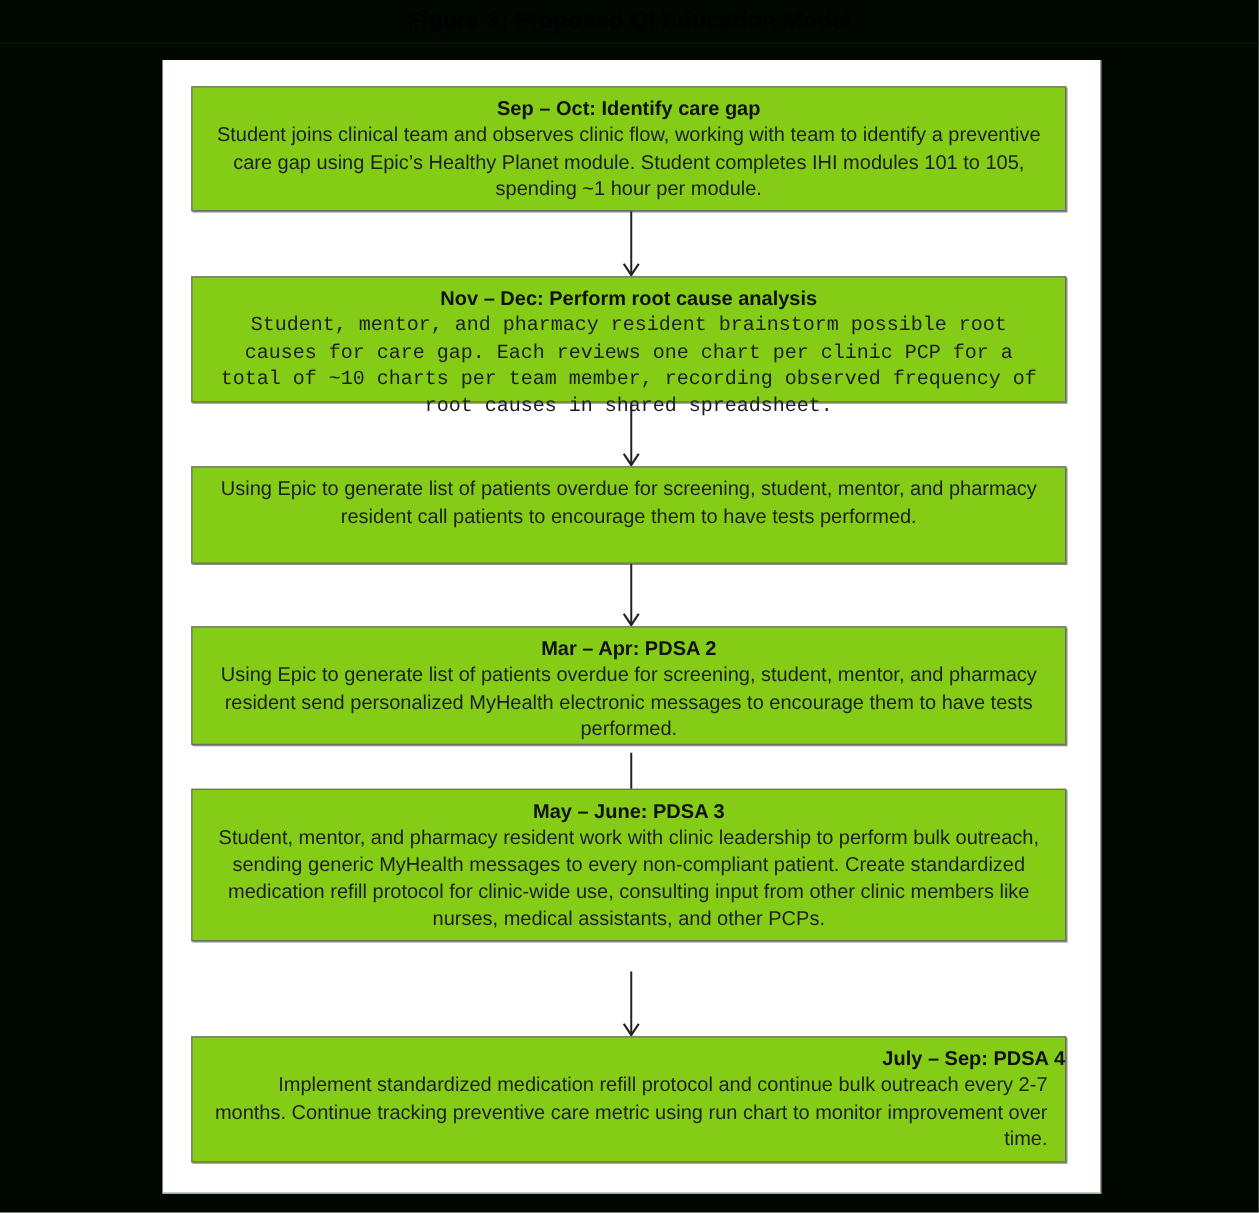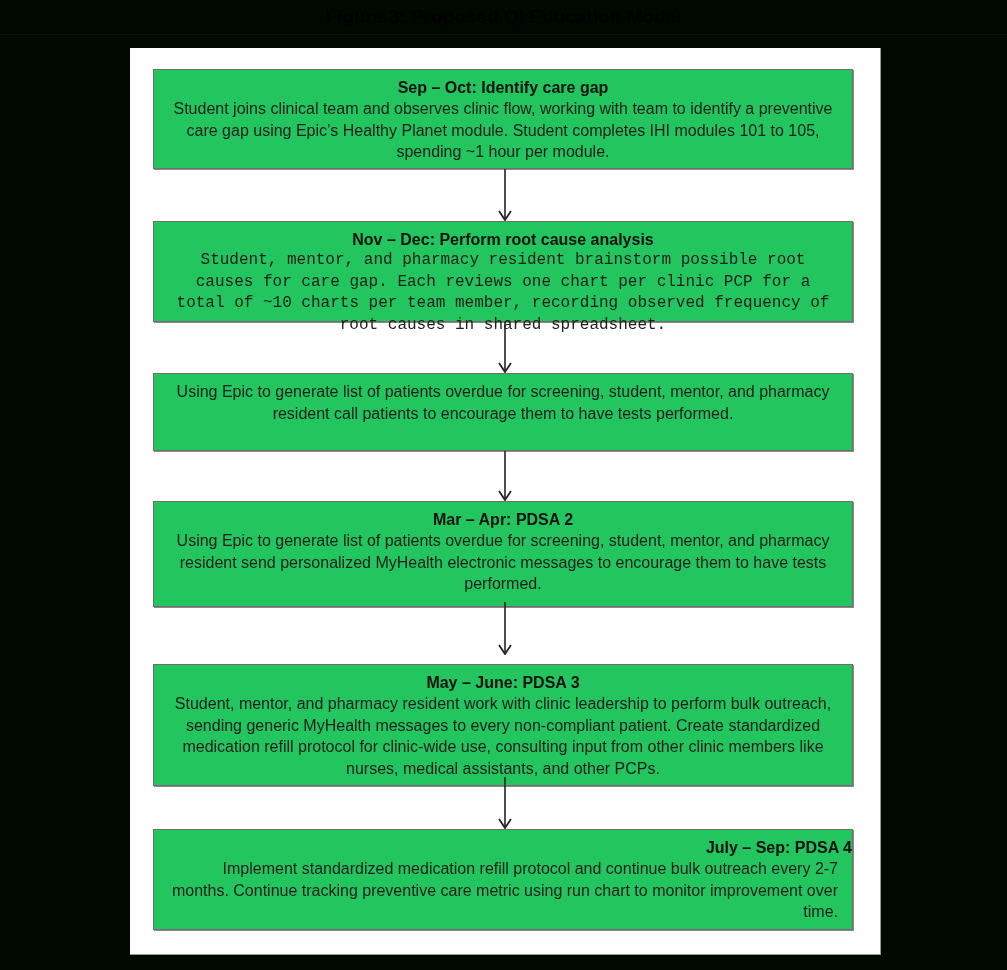--- a/index.html
+++ b/index.html
@@ -40,21 +40,21 @@
       width: 750px;
       height: 906px;
       background: #ffffff;
       border-right: 1px solid #9a9a9a;
       border-bottom: 1px solid #9a9a9a;
     }
     .step-box {
       position: absolute;
       left: 153px;
       width: 700px;
-      background: #22c55e;
+      background: #84cc16;
       border: 1px solid #6e6e6e;
       box-shadow: 1px 1px 0 #8a8a8a;
       box-sizing: border-box;
       text-align: center;
       color: #1a1a1a;
       padding-top: 7px;
     }
     .step-heading {
       font-size: 16px;
       font-weight: bold;
@@ -112,33 +112,33 @@
   <div class="step-body" style="padding:0 18px;">Using Epic to generate list of patients overdue for screening, student, mentor, and pharmacy resident call patients to encourage them to have tests performed.</div>
 </div>
 
 <div class="arrow" style="top:451px;height:50px;">
   <svg width="16" height="50" viewBox="0 0 16 50">
     <line x1="8" y1="0" x2="8" y2="49" stroke="#222222" stroke-width="1.6"></line>
     <polyline points="2,40 8,49 14,40" fill="none" stroke="#222222" stroke-width="1.8"></polyline>
   </svg>
 </div>
 
-<div class="step-box" style="top:501px;height:106px;">
+<div class="step-box" style="top:501px;height:95px;">
   <div class="step-heading">Mar – Apr: PDSA 2</div>
   <div class="step-body" style="padding:0 14px;">Using Epic to generate list of patients overdue for screening, student, mentor, and pharmacy resident send personalized MyHealth electronic messages to encourage them to have tests performed.</div>
 </div>
 
 <div class="arrow" style="top:602px;height:53px;">
   <svg width="16" height="53" viewBox="0 0 16 53">
     <line x1="8" y1="0" x2="8" y2="52" stroke="#222222" stroke-width="1.6"></line>
     <polyline points="2,43 8,52 14,43" fill="none" stroke="#222222" stroke-width="1.8"></polyline>
   </svg>
 </div>
 
-<div class="step-box" style="top:664px;height:122px;">
+<div class="step-box" style="top:631px;height:122px;">
   <div class="step-heading">May – June: PDSA 3</div>
   <div class="step-body" style="padding:0 14px;">Student, mentor, and pharmacy resident work with clinic leadership to perform bulk outreach, sending generic MyHealth messages to every non-compliant patient. Create standardized medication refill protocol for clinic-wide use, consulting input from other clinic members like nurses, medical assistants, and other PCPs.</div>
 </div>
 
 <div class="arrow" style="top:777px;height:52px;">
   <svg width="16" height="52" viewBox="0 0 16 52">
     <line x1="8" y1="0" x2="8" y2="51" stroke="#222222" stroke-width="1.6"></line>
     <polyline points="2,42 8,51 14,42" fill="none" stroke="#222222" stroke-width="1.8"></polyline>
   </svg>
 </div>

